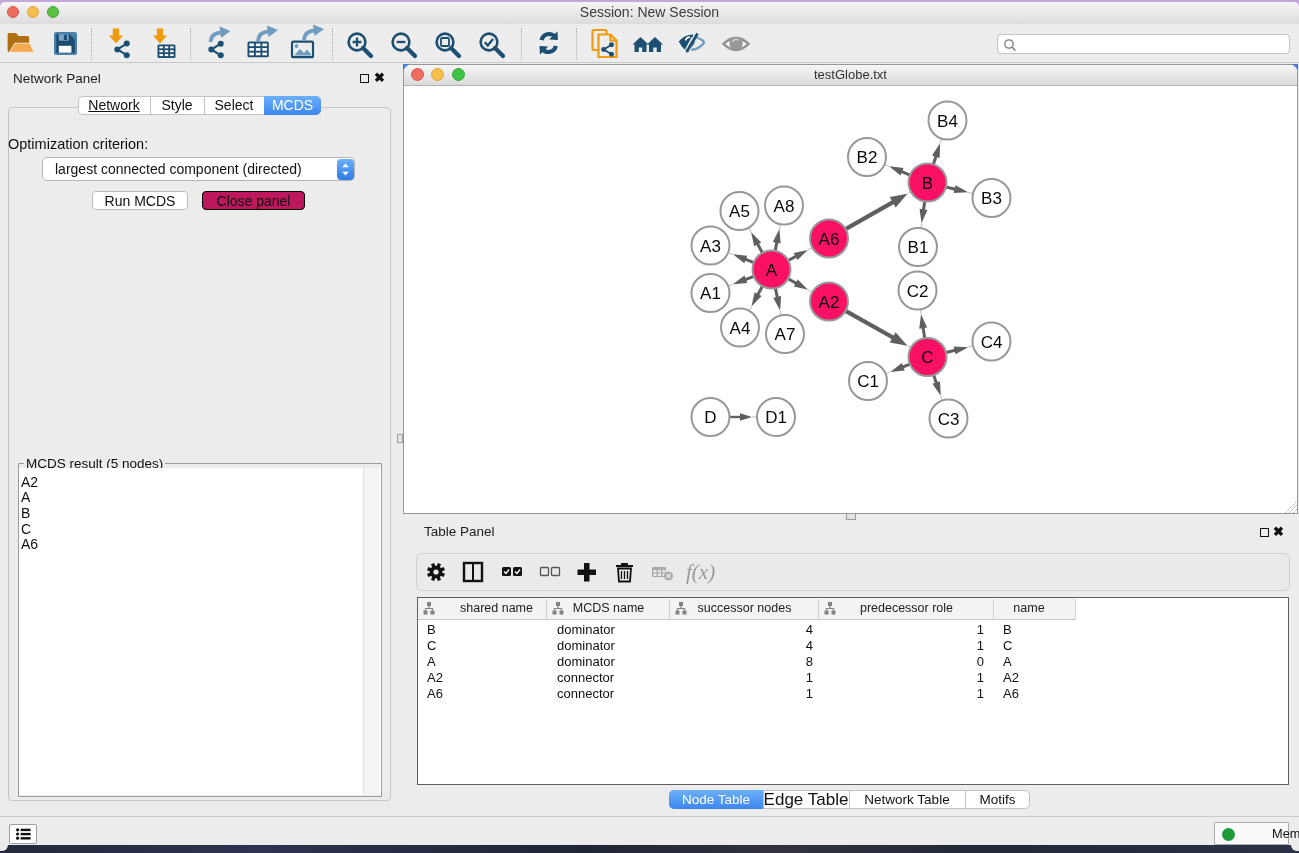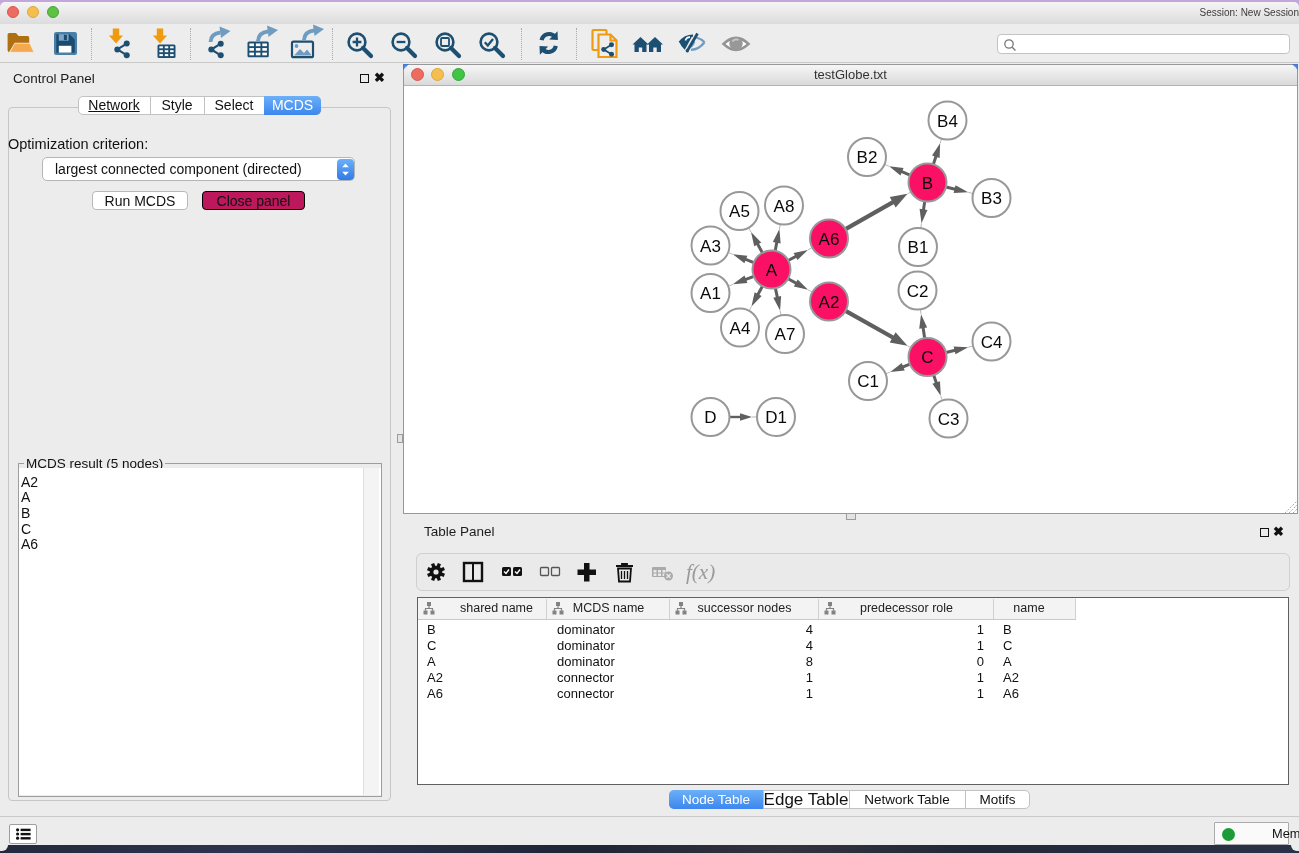--- a/index.html
+++ b/index.html
@@ -8,21 +8,21 @@
   .abs { position:absolute; }
 </style>
 </head>
 <body>
 
 <div class="abs" style="left:0;top:0;width:1299px;height:2px;background:#c3a6da;"></div>
 
 <div class="abs" style="left:0;top:2px;width:6px;height:6px;background:#c3a6da;"></div>
 <div class="abs" style="left:1293px;top:2px;width:6px;height:6px;background:#c3a6da;"></div>
 <div class="abs" style="left:0;top:2px;width:1299px;height:22px;background:linear-gradient(#f5f5f5,#dcdcdc);border-radius:5px 5px 0 0;"></div>
-<div class="abs" style="left:0;top:2px;width:1299px;height:22px;text-align:right;font-size:10px;color:#3c3c3c;line-height:21px;">Session: New Session</div>
+<div class="abs" style="left:0;top:2px;width:1299px;height:22px;text-align:center;font-size:14px;color:#3c3c3c;line-height:21px;">Session: New Session</div>
 <div class="abs" style="left:7px;top:6px;width:12px;height:12px;border-radius:50%;background:#ee6b60;border:1px solid #d8584e;"></div>
 <div class="abs" style="left:27px;top:6px;width:12px;height:12px;border-radius:50%;background:#f5bf4f;border:1px solid #dfa63c;"></div>
 <div class="abs" style="left:47px;top:6px;width:12px;height:12px;border-radius:50%;background:#5dc146;border:1px solid #48a437;"></div>
 
 <div class="abs" style="left:0;top:24px;width:1299px;height:39px;background:#ededed;border-bottom:1px solid #c9c9c9;"></div>
 <div class="abs" id="toolbar-icons" style="left:0;top:24px;width:1299px;height:39px;"><svg width="1299" height="39" viewBox="0 0 1299 39">
       <path d="M7.6 26.5 L7.6 10.5 Q7.6 9 9.2 9 L16 9 L18.6 12 L27.6 12 Q29.2 12 29.2 13.6 L29.2 19.2 L14.9 19.2 L8.9 28.6 Z" fill="#b06f10"></path>
       <path d="M9.7 28.3 L14.7 19.2 L29.8 19.2 L34 28.3 Z" fill="#f5a94f" stroke="#ededed" stroke-width="0.8"></path>
       <rect x="54" y="8" width="23" height="23" rx="2.2" fill="#4a7fa8"></rect>
       <path d="M56.3 10.2 h13.3 l5.2 5.2 v13.3 h-18.5 z" fill="#1b4b6e"></path>
@@ -111,21 +111,21 @@
 <div class="abs" style="left:332px;top:28px;height:32px;border-left:1px dotted #aaa;"></div>
 <div class="abs" style="left:521px;top:28px;height:32px;border-left:1px dotted #aaa;"></div>
 <div class="abs" style="left:576px;top:28px;height:32px;border-left:1px dotted #aaa;"></div>
 
 <div class="abs" style="left:997px;top:34px;width:293px;height:20px;background:#fff;border:1px solid #c3c3c3;border-radius:4px;"></div>
 <svg class="abs" style="left:1003px;top:38px;" width="14" height="14" viewBox="0 0 14 14">
     <circle cx="6" cy="6" r="4.2" fill="none" stroke="#777" stroke-width="1.3"></circle>
     <line x1="9.2" y1="9.2" x2="12.5" y2="12.5" stroke="#777" stroke-width="1.3"></line>
   </svg>
 
-<div class="abs" style="left:13px;top:71px;font-size:13.5px;color:#1c1c1c;">Control Panel</div>
+<div class="abs" style="left:13px;top:71px;font-size:13.5px;color:#1c1c1c;">Network Panel</div>
 <div class="abs" style="left:360px;top:74px;width:9px;height:9px;border:1.5px solid #111;"></div>
 <div class="abs" style="left:374px;top:70px;font-size:13px;font-weight:bold;color:#111;">✖</div>
 
 <div class="abs" style="left:8px;top:107px;width:383px;height:694px;border:1px solid #c6c6c6;border-radius:4px;background:#ececec;"></div>
 
 <div class="abs" style="left:78px;top:96px;width:243px;height:19px;background:#fff;border:1px solid #c2c2c2;border-radius:5px;"></div>
 <div class="abs" style="left:150px;top:96px;width:1px;height:19px;background:#c2c2c2;"></div>
 <div class="abs" style="left:204px;top:96px;width:1px;height:19px;background:#c2c2c2;"></div>
 <div class="abs" style="left:264px;top:96px;width:57px;height:19px;background:linear-gradient(#6cb0f8,#3c86ee);border-radius:0 5px 5px 0;"></div>
 <div class="abs" style="left:78px;top:96px;width:72px;height:19px;text-align:center;line-height:19px;font-size:14px;color:#111;text-decoration:underline;">Network</div>

